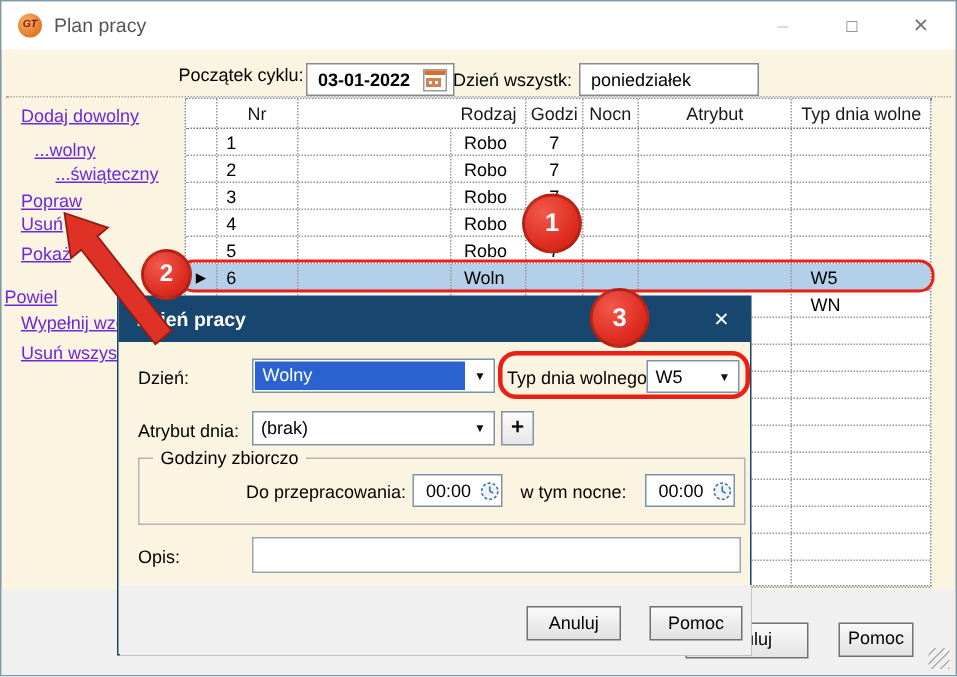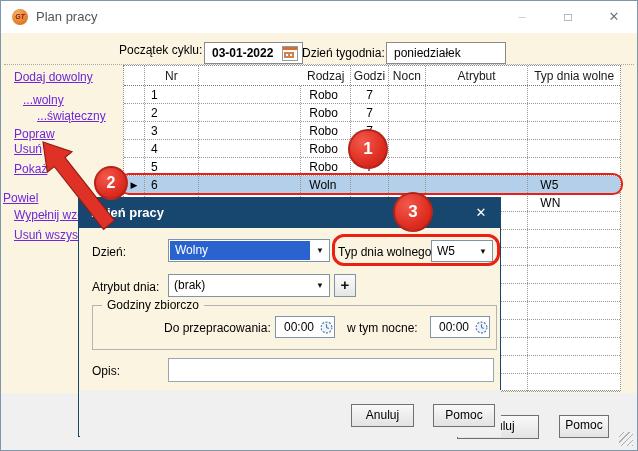--- a/index.html
+++ b/index.html
@@ -96,21 +96,21 @@
     <div class="wbtn min">–</div>
     <div class="wbtn max">□</div>
     <div class="wbtn close">✕</div>
   </div>
 
   <div class="lbl" style="left:118px;top:42px;">Początek cyklu:</div>
   <div class="field datefield">
     <span>03-01-2022</span>
     <span class="calicon"></span>
   </div>
-  <div class="lbl" style="left:301px;top:45px;">Dzień tygodnia:</div>
+  <div class="lbl" style="left:301px;top:45px;">Dzień wszystk:</div>
   <div class="field dayfield">
     <span>poniedziałek</span>
   </div>
   <div class="sep-dotted"></div>
 
   <div id="sidebar">
       <div class="link" style="left: 13px; top: 69px;">Dodaj dowolny</div>
       <div class="link" style="left: 22px; top: 92px;">...wolny</div>
       <div class="link" style="left: 22px; top: 108px; margin-left: 14px;">...świąteczny</div>
       <div class="link" style="left: 13px; top: 126px;">Popraw</div>

